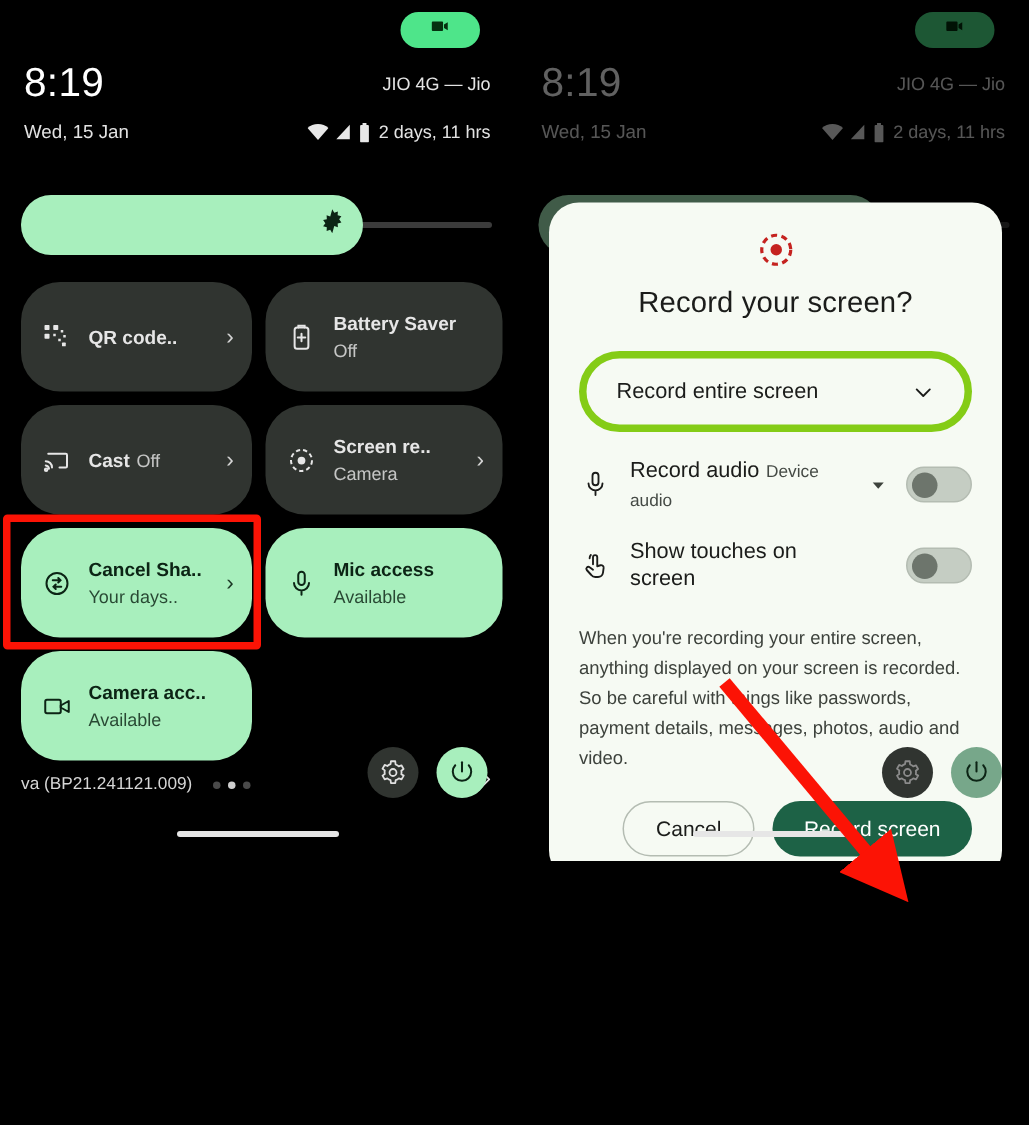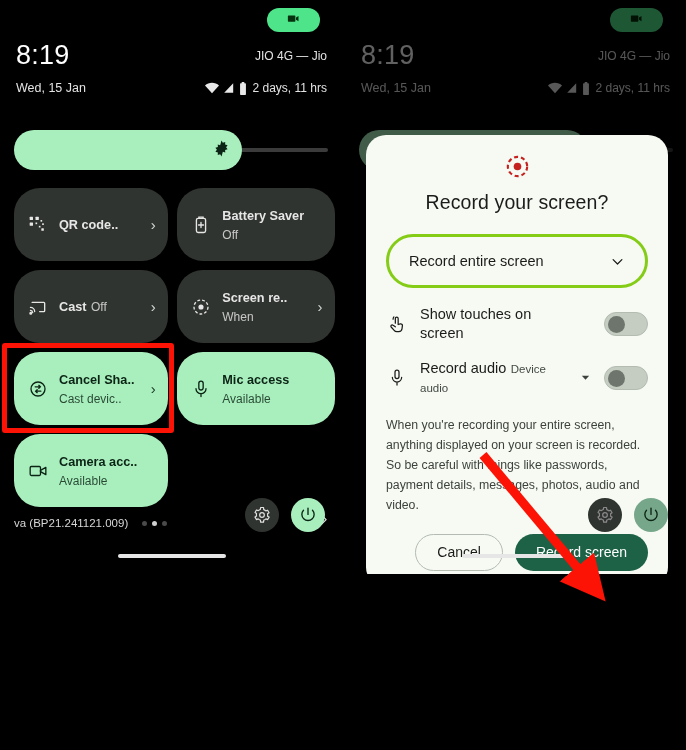--- a/index.html
+++ b/index.html
@@ -92,21 +92,21 @@
   
   .dialog {
     position: absolute; left: 21px; top: 135px; width: 302px;
     background: #f6faf3; border-radius: 20px;
     padding: 18px 0 16px; display: flex; flex-direction: column; align-items: center;
   }
   .dlg-ico svg { width: 27px; height: 27px; display: block; }
   .dlg-title { margin-top: 11px; font-size: 19.5px; color: #1b1c1a; letter-spacing: .1px; }
   .dropdown {
     margin-top: 20px; width: 262px; height: 54px; border-radius: 27px;
-    border: 3px solid #84cc16; display: flex; align-items: center;
+    border: 5px solid #84cc16; display: flex; align-items: center;
     padding: 16px 20px; background: transparent;
   }
   .dd-val { flex: 1; font-size: 14.5px; color: #1b1c1a; }
   .dd-chev svg { width: 15px; height: 15px; display: block; }
 
   .opt-row { width: 262px; margin-top: 17px; display: flex; align-items: center; gap: 12px; }
   .opt-ico { flex: 0 0 22px; display: flex; align-items: center; justify-content: center; }
   .opt-ico svg { width: 20px; height: 20px; display: block; }
   .opt-txt { flex: 1 1 auto; min-width: 0; }
   .opt-title { font-size: 14.5px; color: #1b1c1a; line-height: 1.22; }
@@ -250,35 +250,35 @@
 
       <div class="tile">
         <span class="tile-ico">
           <svg viewBox="0 0 24 24" fill="none" stroke="#e6e6e6" stroke-width="1.6">
               <circle cx="12" cy="12" r="8.4" stroke-dasharray="3.4 2.4"></circle>
               <circle cx="12" cy="12" r="3.1" fill="#e6e6e6" stroke="none"></circle>
             </svg>
         </span>
         <span class="tile-txt">
           <span class="tile-title">Screen re..</span>
-          <span class="tile-sub">When</span>
+          <span class="tile-sub">Camera</span>
         </span>
         <span class="tile-chev">›</span>
       </div>
 
       <div class="tile on">
         <span class="tile-ico">
           <svg viewBox="0 0 24 24" fill="none" stroke="#0c2415" stroke-width="1.6" stroke-linecap="round">
               <circle cx="12" cy="12" r="8.4"></circle>
               <path d="M8.6 9.4h5.2M13 7.6l1.8 1.8L13 11.2M15.4 14.6h-5.2M11 12.8 9.2 14.6 11 16.4"></path>
             </svg>
         </span>
         <span class="tile-txt">
           <span class="tile-title">Cancel Sha..</span>
-          <span class="tile-sub">Cast devic..</span>
+          <span class="tile-sub">Your days..</span>
         </span>
         <span class="tile-chev">›</span>
       </div>
 
       <div class="tile on">
         <span class="tile-ico">
           <svg viewBox="0 0 24 24" fill="none" stroke="#0c2415" stroke-width="1.6" stroke-linecap="round">
               <rect x="9.4" y="2.6" width="5.2" height="10.6" rx="2.6"></rect>
               <path d="M6 11.6a6 6 0 0 0 12 0M12 17.6v3.4"></path>
             </svg>
@@ -403,50 +403,50 @@
         <span class="dd-val">Record entire screen</span>
         <span class="dd-chev">
           <svg viewBox="0 0 24 24" fill="none" stroke="#1b1c1a" stroke-width="2" stroke-linecap="round" stroke-linejoin="round">
               <path d="M5 9l7 7 7-7"></path>
             </svg>
         </span>
       </div>
 
       <div class="opt-row">
         <span class="opt-ico">
+          <svg viewBox="0 0 24 24" fill="none" stroke="#1b1c1a" stroke-width="1.5" stroke-linecap="round">
+              <rect x="9.6" y="2.6" width="4.8" height="10" rx="2.4"></rect>
+              <path d="M6.4 11.2a5.6 5.6 0 0 0 11.2 0M12 16.8v3.6"></path>
+            </svg>
+        </span>
+        <span class="opt-txt">
+          <span class="opt-title">Record audio</span>
+          <span class="opt-sub">Device audio</span>
+        </span>
+        <span class="opt-caret">
+          <svg viewBox="0 0 24 24" fill="#3d423c">
+              <path d="M4 8h16l-8 9z"></path>
+            </svg>
+        </span>
+        <span class="switch">
+          <span class="knob"></span>
+        </span>
+      </div>
+
+      <div class="opt-row">
+        <span class="opt-ico">
           <svg viewBox="0 0 24 24" fill="none" stroke="#1b1c1a" stroke-width="1.5" stroke-linecap="round" stroke-linejoin="round">
               <path d="M10 11V5.4a1.7 1.7 0 0 1 3.4 0v7.2l2.6-.8a2 2 0 0 1 2.5 2.1l-.5 3.8a4 4 0 0 1-4 3.5h-2.2a4 4 0 0 1-3.2-1.6L5 15.6a1.6 1.6 0 0 1 2.3-2.2L10 15.4"></path>
               <path d="M7.3 6.2a4.2 4.2 0 0 1 1-2.7"></path>
             </svg>
         </span>
         <span class="opt-txt">
           <span class="opt-title">Show touches on screen</span>
         </span>
         <span class="opt-caret hide">
-          <svg viewBox="0 0 24 24" fill="#3d423c">
-              <path d="M4 8h16l-8 9z"></path>
-            </svg>
-        </span>
-        <span class="switch">
-          <span class="knob"></span>
-        </span>
-      </div>
-
-      <div class="opt-row">
-        <span class="opt-ico">
-          <svg viewBox="0 0 24 24" fill="none" stroke="#1b1c1a" stroke-width="1.5" stroke-linecap="round">
-              <rect x="9.6" y="2.6" width="4.8" height="10" rx="2.4"></rect>
-              <path d="M6.4 11.2a5.6 5.6 0 0 0 11.2 0M12 16.8v3.6"></path>
-            </svg>
-        </span>
-        <span class="opt-txt">
-          <span class="opt-title">Record audio</span>
-          <span class="opt-sub">Device audio</span>
-        </span>
-        <span class="opt-caret">
           <svg viewBox="0 0 24 24" fill="#3d423c">
               <path d="M4 8h16l-8 9z"></path>
             </svg>
         </span>
         <span class="switch">
           <span class="knob"></span>
         </span>
       </div>
 
       <div class="dlg-body">When you're recording your entire screen, anything displayed on your screen is recorded. So be careful with things like passwords, payment details, messages, photos, audio and video.</div>

